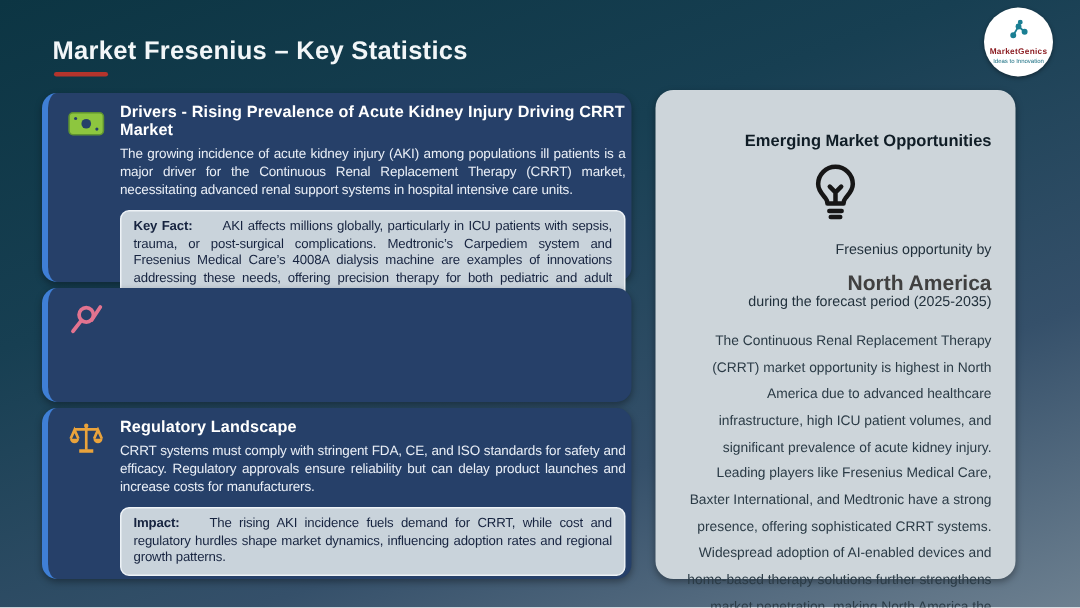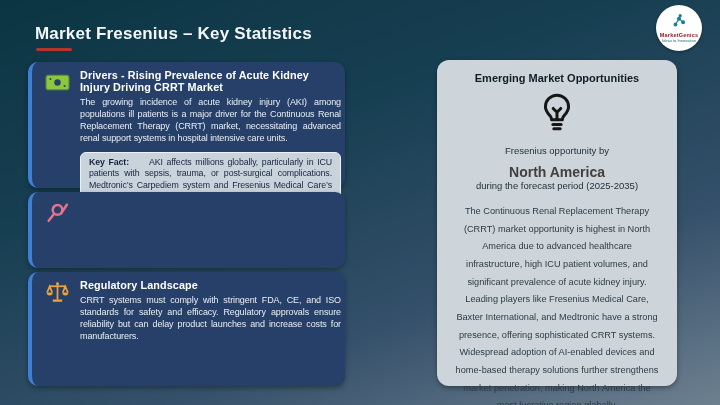--- a/index.html
+++ b/index.html
@@ -14,42 +14,42 @@
   .page-title { position:absolute; left:35px; top:24px; font-size:17px; font-weight:bold; color:#f2f6f8; letter-spacing:.2px; }
   .title-underline { position:absolute; left:36px; top:48px; width:36px; height:3px; background:#b5342c; border-radius:2px; }
   .logo { position:absolute; left:656px; top:5px; width:46px; height:46px; background:#ffffff; border-radius:50%;
           display:flex; flex-direction:column; align-items:center; justify-content:center; box-shadow:0 1px 3px rgba(0,0,0,.4); }
   .logo svg { width:14px; height:14px; }
   .logo-name { font-size:5.5px; font-weight:bold; color:#8c1d22; letter-spacing:.2px; }
   .logo-tagline { font-size:4px; color:#176d80; }
 
   
   .card {
-    position:absolute; left:28px; width:317px;
+    position:absolute; left:28px; width:393px;
     background:#264069; border-left:4px solid #3f7fd6; border-radius:10px;
     box-shadow:0 2px 5px rgba(0,0,0,.35);
     padding:7px 4px 7px 48px;
   }
   .card-icon { position:absolute; left:13px; top:8px; width:25px; height:25px; }
   .card-title { font-size:10.8px; font-weight:bold; color:#ffffff; margin-bottom:4px; letter-spacing:.1px; }
   .card-body { font-size:9px; line-height:1.33; color:#e9eef6; text-align:justify; letter-spacing:-.1px; }
   .callout {
     margin-top:7px; background:#c9d3db; border:1px solid #edf2f6; border-radius:6px;
     padding:4px 8px 5px 8px; font-size:8.8px; line-height:1.32; color:#16233f; text-align:justify; letter-spacing:-.1px;
   }
   .callout b { margin-right:20px; }
   #card-drivers   { top:62px;  height:126px; }
   #card-challenges{ top:192px; height:76px;  }
   #card-regulatory{ top:272px; height:114px; }
 
   
   .panel {
     position:absolute; left:437px; top:60px; width:240px; height:326px;
     background:#cdd5da; border-radius:12px; box-shadow:0 2px 5px rgba(0,0,0,.35);
-    text-align:center; padding:10px 16px; color:#22313c;
+    text-align:right; padding:26px 16px; color:#22313c;
   }
   .panel-title { font-size:11px; font-weight:bold; color:#101d26; margin-top:2px; }
   .panel-icon { margin:8px auto 2px auto; width:38px; height:44px; }
   .panel-value { font-size:14px; font-weight:bold; color:#101d26; margin-top:2px; }
   .panel-subtitle { font-size:9.5px; margin-top:9px; }
   .panel-region { font-size:14px; font-weight:bold; color:#404040; margin-top:8px; }
   .panel-period { font-size:9.5px; margin-top:0; }
   .panel-desc { font-size:9.2px; line-height:1.92; margin-top:12px; color:#2b3b46; }
 </style>
 </head>
@@ -111,20 +111,23 @@
         <circle cx="12" cy="3.6" r="1.4" fill="#eaa33b" stroke="none"></circle>
         <path d="M2 12 L4.5 6.3 L7 12"></path>
         <path d="M1.6 12 A 2.9 2.9 0 0 0 7.4 12 Z" fill="#eaa33b" stroke="none"></path>
         <path d="M17 12 L19.5 6.3 L22 12"></path>
         <path d="M16.6 12 A 2.9 2.9 0 0 0 22.4 12 Z" fill="#eaa33b" stroke="none"></path>
         <line x1="7.5" y1="19.8" x2="16.5" y2="19.8" stroke-width="2.2"></line>
       </svg>
     </span>
     <div class="card-title">Regulatory Landscape</div>
     <div class="card-body">CRRT systems must comply with stringent FDA, CE, and ISO standards for safety and efficacy. Regulatory approvals ensure reliability but can delay product launches and increase costs for manufacturers.</div>
+    <div class="callout">
+      <b>Impact:</b><span>The rising AKI incidence fuels demand for CRRT, while cost and regulatory hurdles shape market dynamics, influencing adoption rates and regional growth patterns.</span>
+    </div>
   </div>
 
   <div class="panel">
     <div class="panel-title">Emerging Market Opportunities</div>
     <div class="panel-icon">
       <svg viewBox="0 0 24 28" fill="none" stroke="#161616" stroke-width="1.9" stroke-linecap="round" stroke-linejoin="round">
         <path d="M12 2 a7.3 7.3 0 0 1 7.3 7.3 c0 2.7-1.7 4.3-3 5.8 -.6.7-.9 1.5-.9 2.4 h-6.8 c0-.9-.3-1.7-.9-2.4 -1.3-1.5-3-3.1-3-5.8 A7.3 7.3 0 0 1 12 2 Z"></path>
         <path d="M12 17 v-4.2 M12 12.8 L9.6 10.4 M12 12.8 L14.4 10.4"></path>
         <line x1="9.4" y1="20.6" x2="14.6" y2="20.6"></line>
         <line x1="10" y1="23.2" x2="14" y2="23.2"></line>

